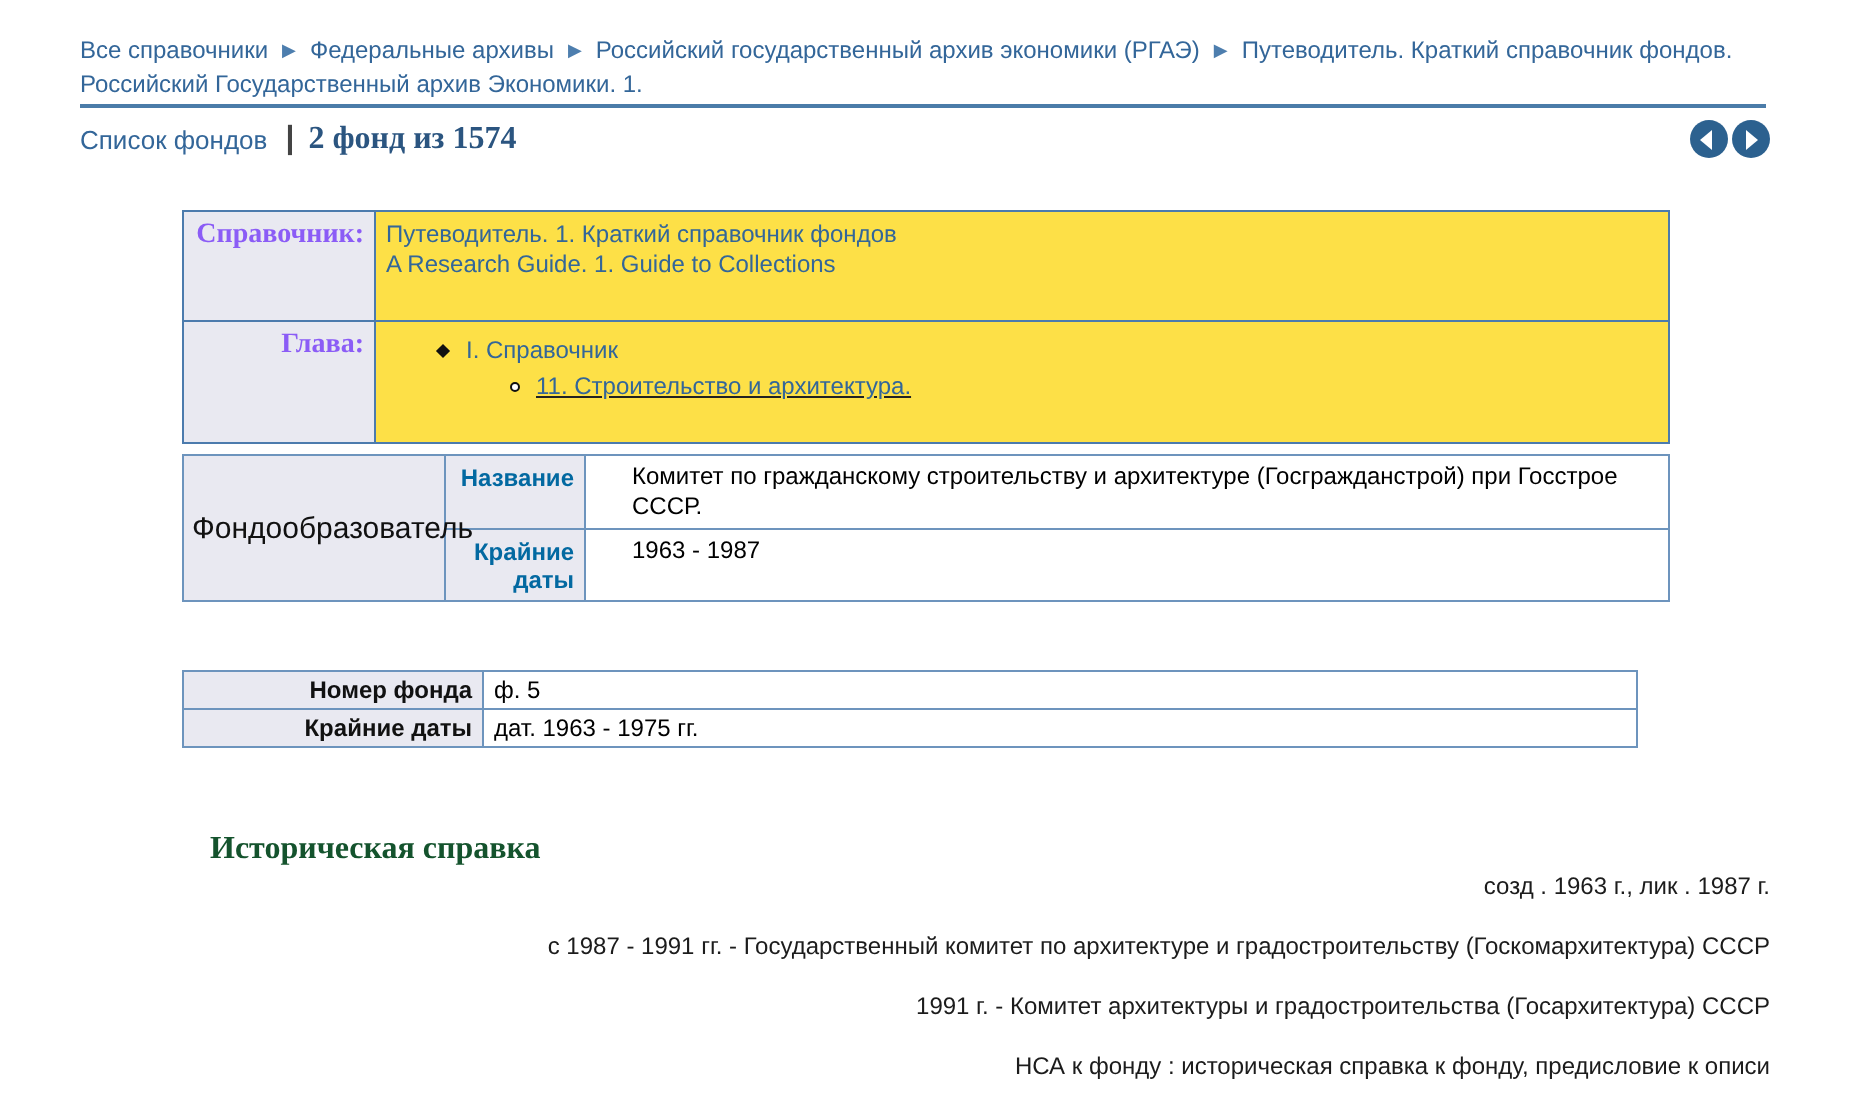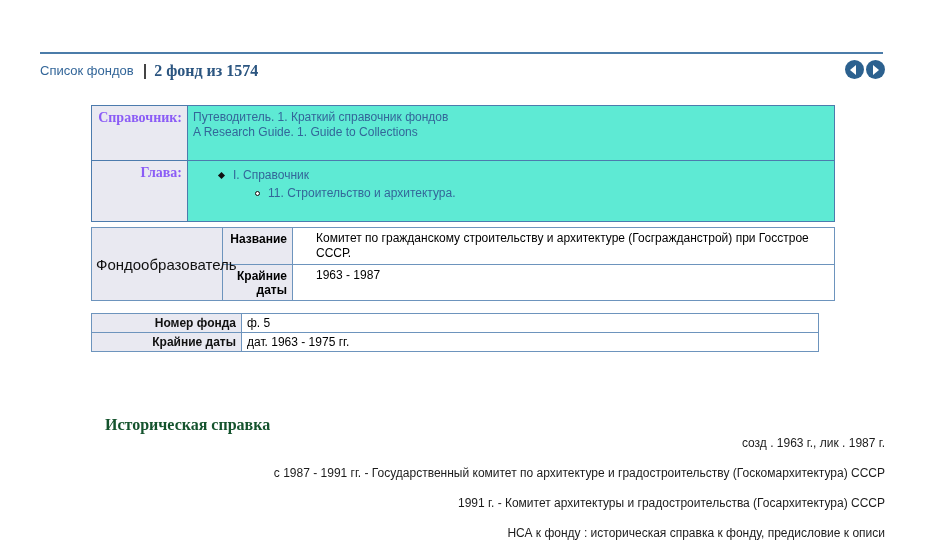--- a/index.html
+++ b/index.html
@@ -45,64 +45,67 @@
   .hdr-cell {
     background:#e9e9f1; text-align:right; padding:3px 5px 3px 4px; font-weight:bold;
   }
   
   .tbl-ref { position:absolute; left:91px; top:105px; width:744px; }
   .tbl-ref td { border:1px solid #4c7bad; }
   .tbl-ref .hdr-cell {
     width:96px; font-family:"Liberation Serif", serif; font-size:14px;
     color:#8b5cf6; padding-top:4px;
   }
-  .tbl-ref .val-cell { background:#5eead4; padding:4px 4px 20px 5px; line-height:15px; }
+  .tbl-ref .val-cell { background:#fde047; padding:4px 4px 20px 5px; line-height:15px; }
   .tbl-ref a { color:#336699; text-decoration:none; cursor:pointer; }
   .row-guide td { height:39px; }
   .row-chapter td { height:45px; }
   .tree-line { line-height:16px; padding-top:2px; }
   .tree-line.lvl1 { margin-left:26px; }
-  .tree-line.lvl2 { margin-left:62px; }
+  .tree-line.lvl2 { margin-left:62px;text-decoration:underline; }
   .bullet-diamond {
     display:inline-block; width:5px; height:5px; background:#111;
     transform:rotate(45deg); margin-right:9px; vertical-align:1px;
   }
   .bullet-circle {
     display:inline-block; width:5px; height:5px; background:#fff;
     border:1px solid #111; border-radius:50%; margin-right:8px; vertical-align:1px;
   }
   
   .tbl-creator { position:absolute; left:91px; top:227px; width:744px; }
   .tbl-creator td { border:1px solid #6d94bd; }
   .tbl-creator .group-cell {
     background:#e9e9f1; width:131px; font-weight:normal; font-size:15px;
     color:#111; vertical-align:middle; padding:2px 2px 2px 4px; text-align:left;
   }
-  .tbl-creator .hdr-cell { width:70px; color:#000000; font-size:12px; padding-top:4px; }
+  .tbl-creator .hdr-cell { width:70px; color:#0369a1; font-size:12px; padding-top:4px; }
   .tbl-creator .val-cell { background:#fff; padding:3px 4px 3px 23px; line-height:15px; color:#000; }
   .tbl-creator .r1 td { height:32px; }
   .tbl-creator .r2 td { height:34px; }
   
-  .tbl-fund { position:absolute; left:91px; top:313px; width:728px;border-radius:24px; }
+  .tbl-fund { position:absolute; left:91px; top:335px; width:728px;border-radius:24px; }
   .tbl-fund td { border:1px solid #6d94bd; height:18px; }
   .tbl-fund .hdr-cell { width:150px; color:#111; font-size:12px; padding:2px 5px 2px 4px; }
   .tbl-fund .val-cell { background:#fff; padding:2px 4px 2px 5px; color:#000; }
   
   .history { position:absolute; left:105px; top:416px; width:780px; }
   .history h2 {
     font-family:"Liberation Serif", serif; font-size:16px; font-weight:bold;
     color:#14532d; margin-bottom:2px;
   }
   .history p { font-size:12px; color:#1c1c1c; margin-bottom:16px; line-height:14px;text-align:right; }
 </style>
 </head>
 <body>
 
 <div class="page">
 
+  <div class="breadcrumb">
+    <a>Все справочники</a><span class="crumb-sep">▶</span><a>Федеральные архивы</a><span class="crumb-sep">▶</span><a>Российский государственный архив экономики (РГАЭ)</a><span class="crumb-sep">▶</span><a>Путеводитель. Краткий справочник фондов. Российский Государственный архив Экономики. 1.</a>
+  </div>
 
   <div class="rule"></div>
 
   <div class="toolbar">
     <a class="list-link">Список фондов</a><span class="bar-sep">|</span><span class="fund-pos">2 фонд из 1574</span>
   </div>
 
   <button class="pager-btn prev" title="">
     <span class="tri tri-left"></span>
   </button>

